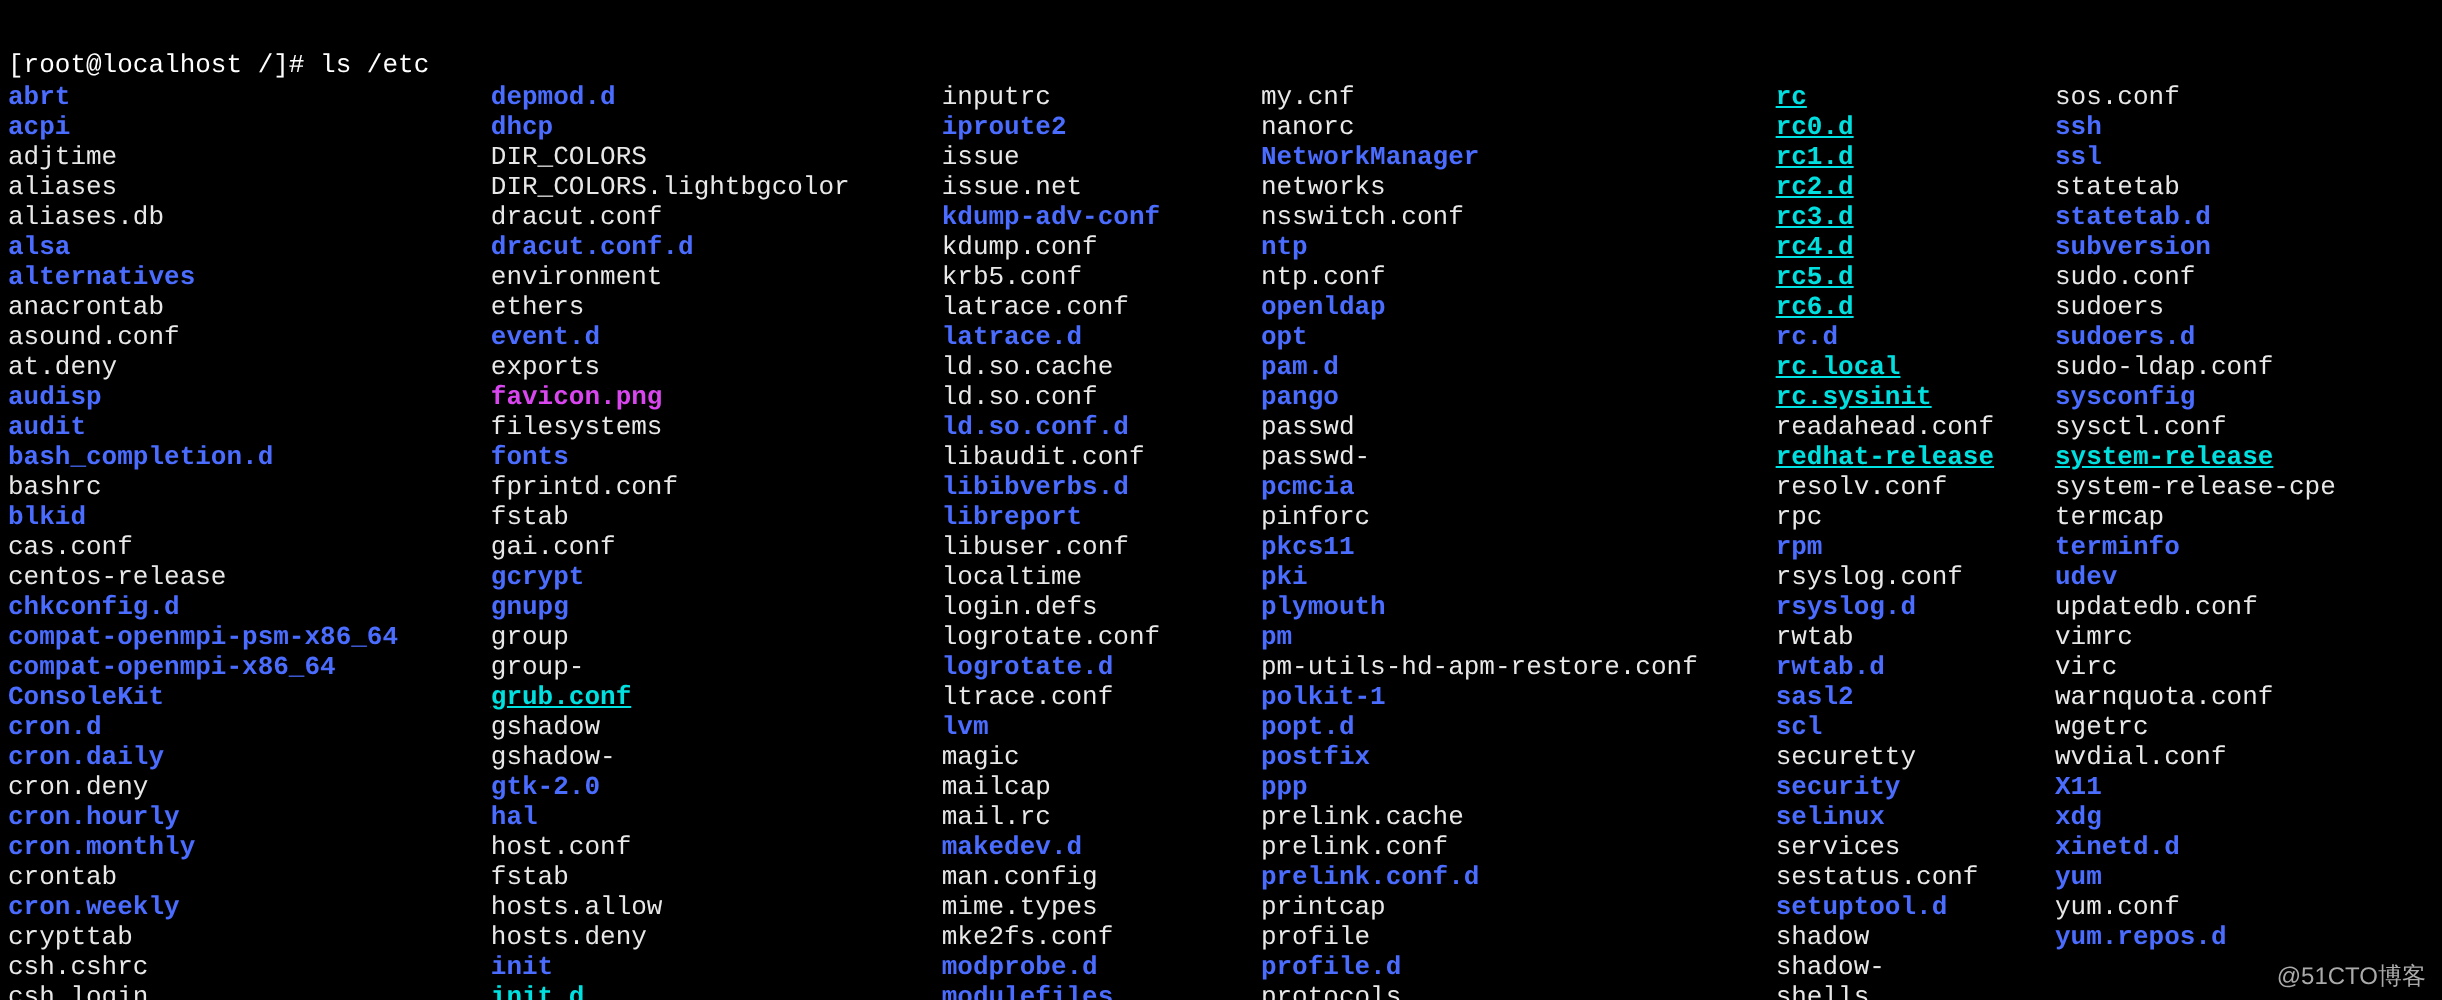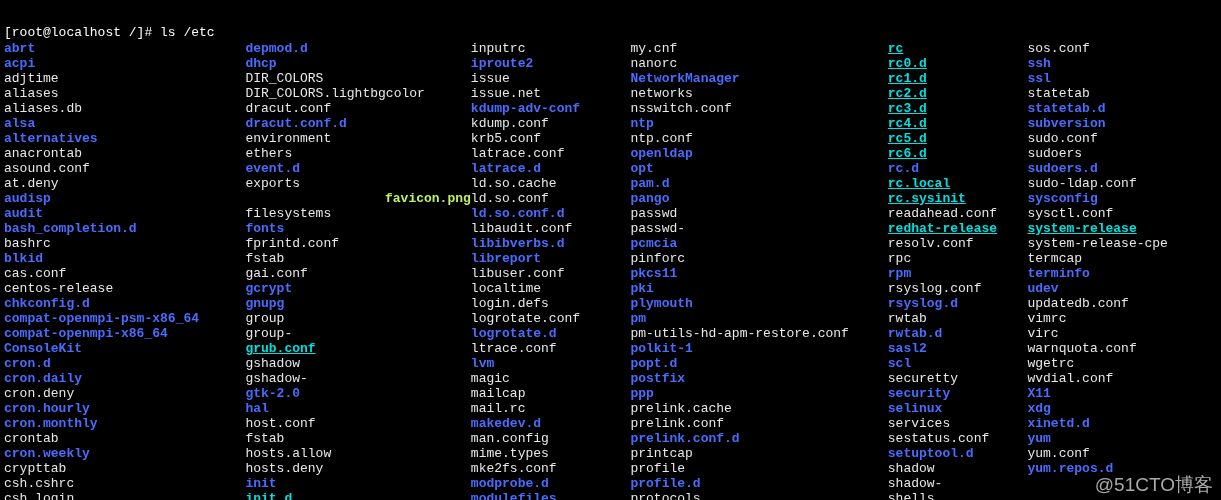--- a/index.html
+++ b/index.html
@@ -37,27 +37,27 @@
   .c2 { width: 160px; }
   .c3 { width: 258px; }
   .c4 { width: 140px; }
   .c5 { width: 190px; }
   .entry {
     height: 15px;
   }
   .t-dir { color: #4a6cff; font-weight: bold; }
   .t-file { color: #e8e8e8; }
   .t-link { color: #00e0e0; font-weight: bold; text-decoration: underline; }
-  .t-img { color: #bef264; font-weight: bold; text-align: right; }
+  .t-img { color: #d946ef; font-weight: bold; }
   .watermark {
     position: absolute;
     right: 8px;
     bottom: 4px;
     color: #aaa;
-    font-size: 19px;
+    font-size: 12px;
     font-family: sans-serif;
   }
 </style>
 </head>
 <body>
 
 <div class="terminal">
   <div class="prompt-line">[root@localhost /]# ls /etc</div>
   <div class="listing" id="listing">
       <div class="col c0">

